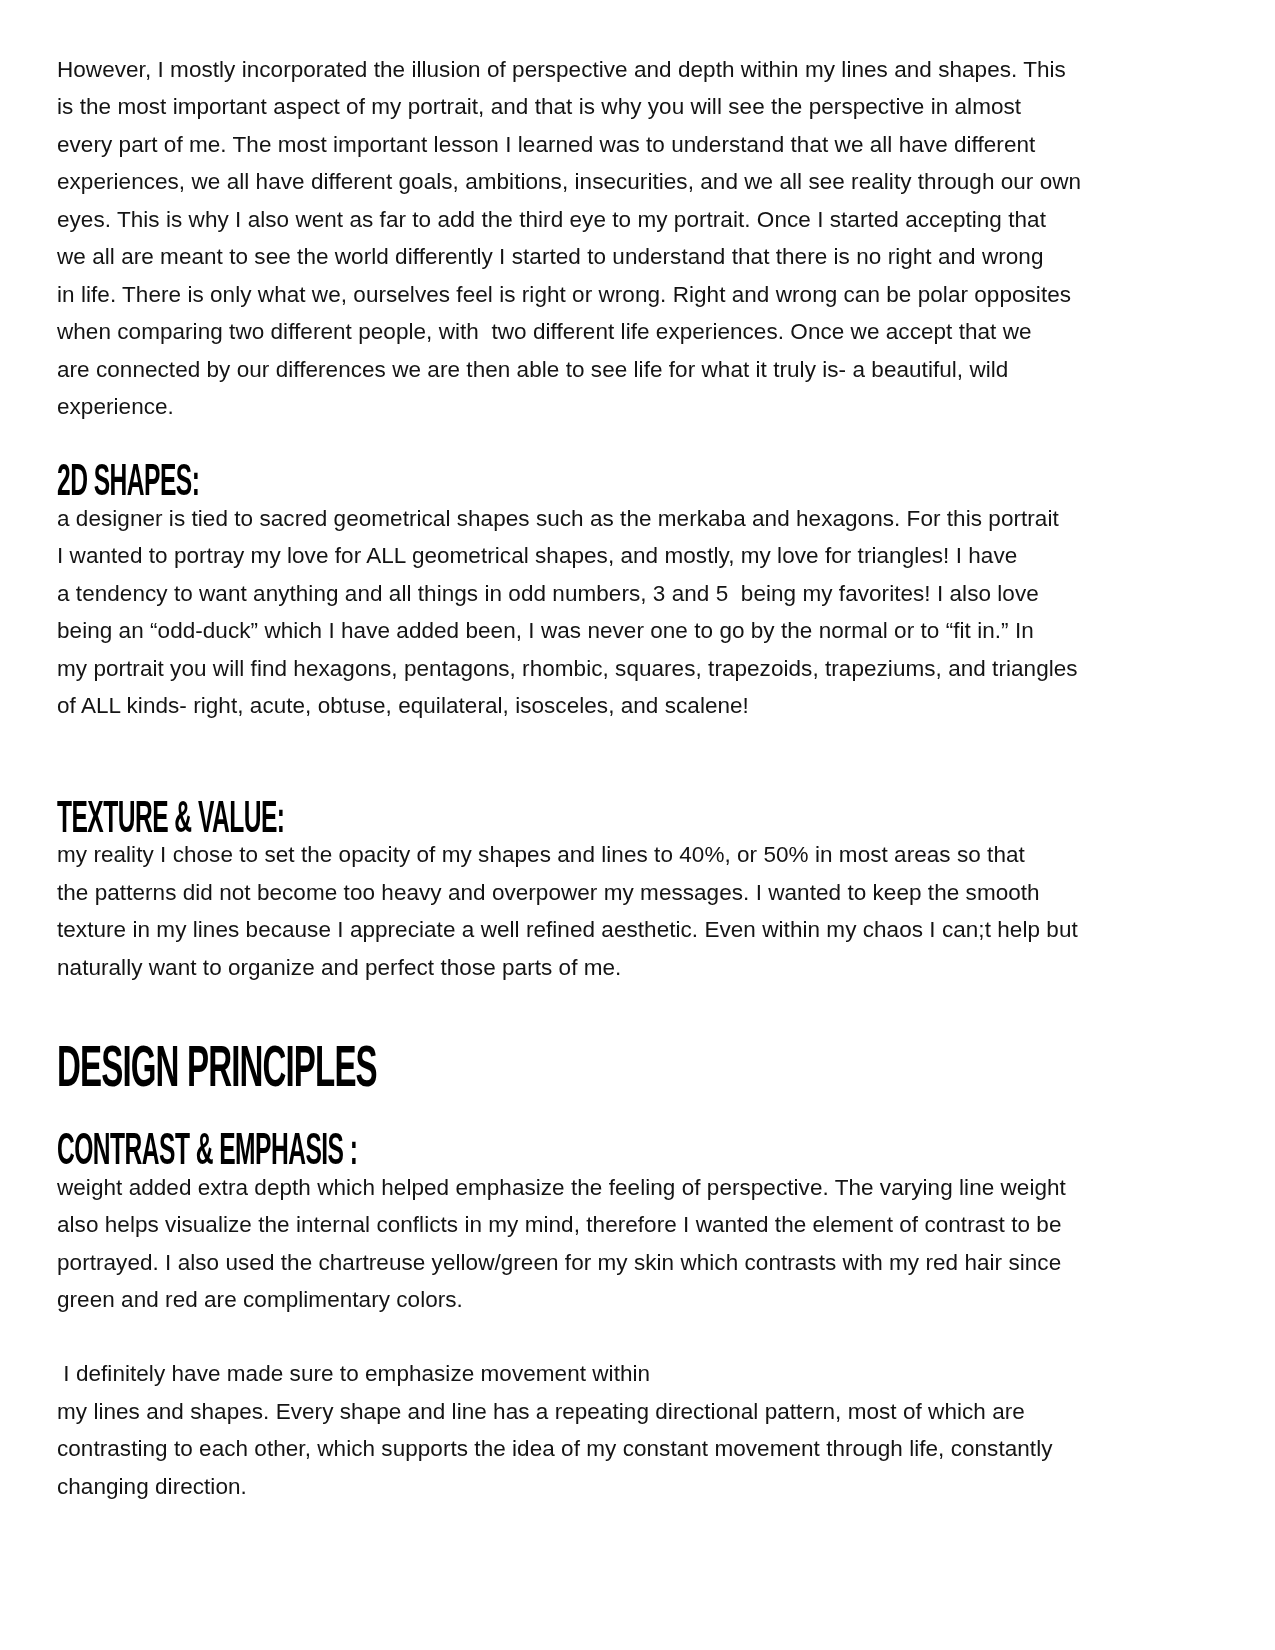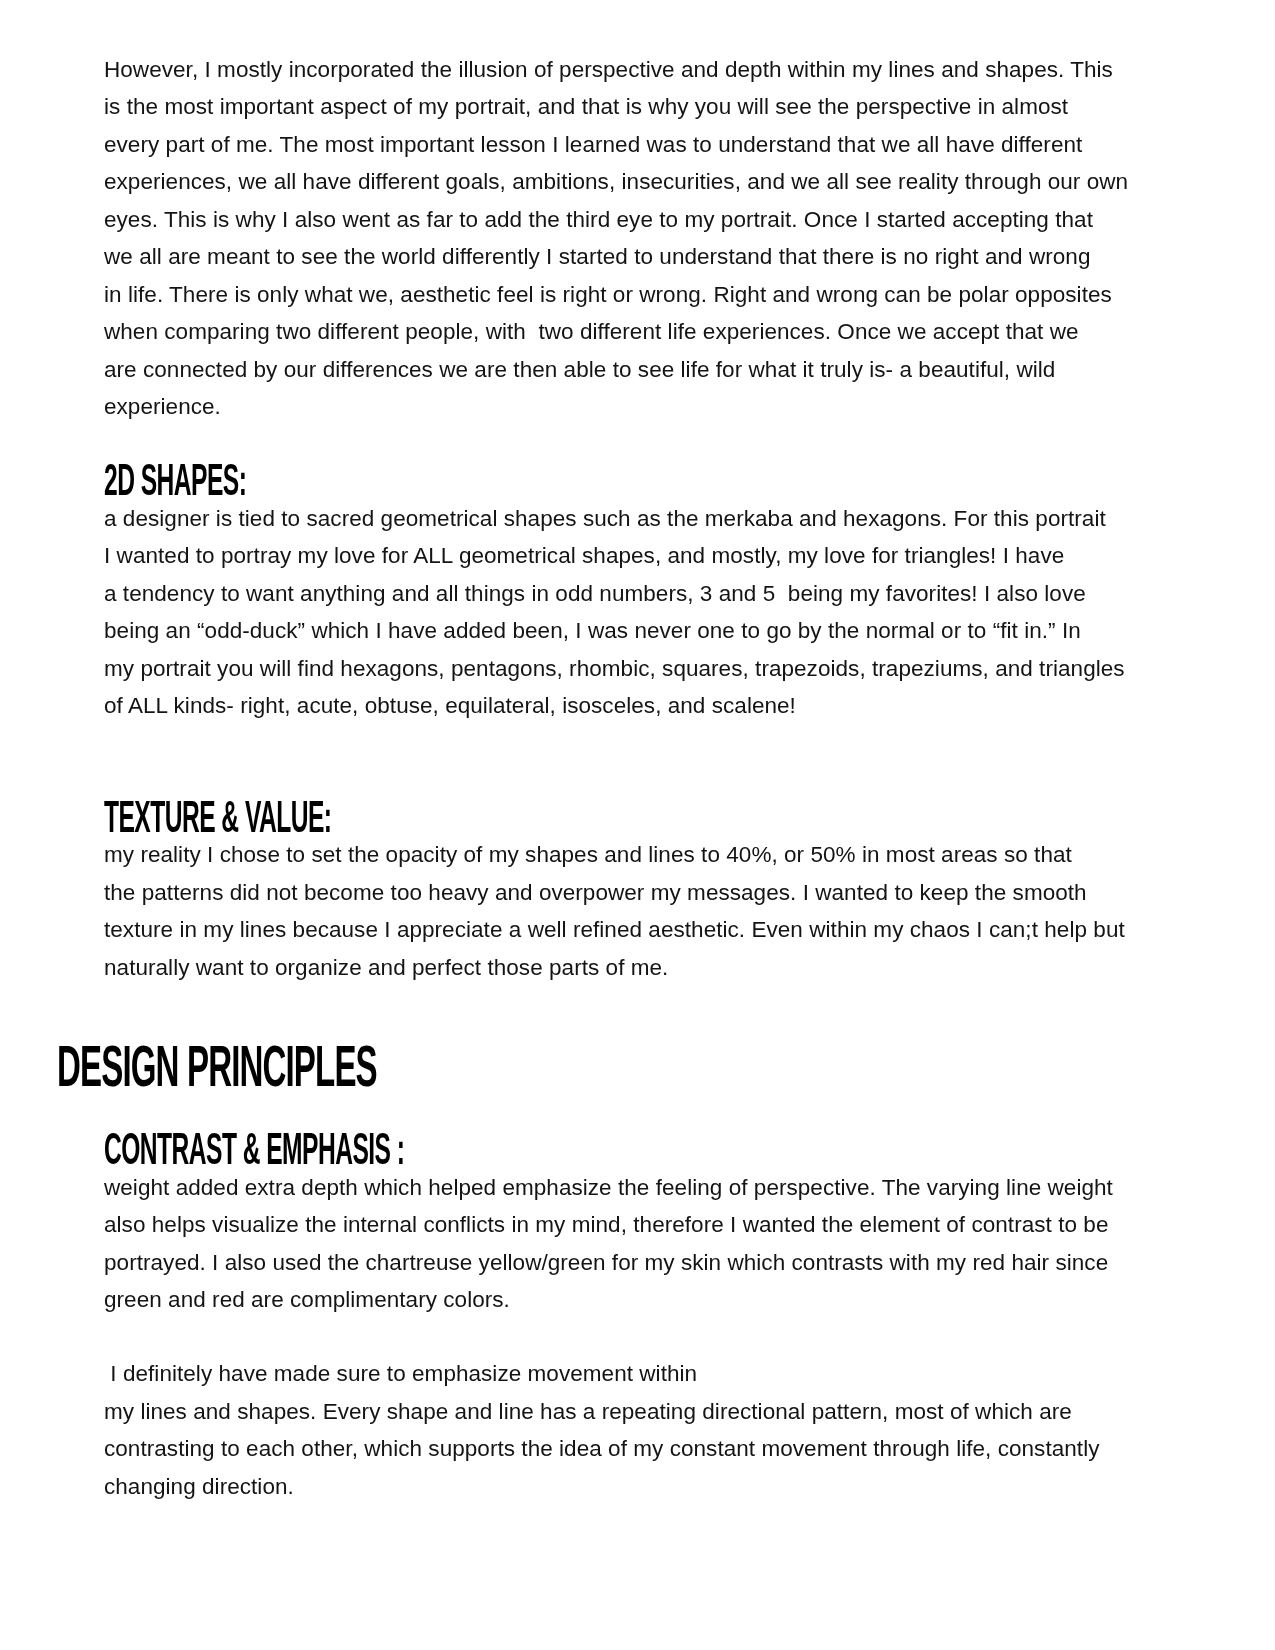--- a/index.html
+++ b/index.html
@@ -22,21 +22,20 @@
     }
     .line {
       position: absolute;
       left: 0;
       white-space: pre;
       font-family: "Liberation Sans", sans-serif;
       font-size: 22.5px;
       line-height: 30px;
       letter-spacing: 0.05px;
       color: #141414;
-      margin-left: 47px;
     }
     .hd {
       font-family: "Liberation Sans", sans-serif;
       font-weight: bold;
       display: inline-block;
       transform-origin: left bottom;
       color: #000;
       letter-spacing: -1px;
     }
     .hd-inline {
@@ -69,21 +68,21 @@
 
 <div class="page">
 
   <div>
     <div class="line" style="top:55px">However, I mostly incorporated the illusion of perspective and depth within my lines and shapes. This</div>
     <div class="line" style="top:92px">is the most important aspect of my portrait, and that is why you will see the perspective in almost</div>
     <div class="line" style="top:130px">every part of me. The most important lesson I learned was to understand that we all have different</div>
     <div class="line" style="top:167px">experiences, we all have different goals, ambitions, insecurities, and we all see reality through our own</div>
     <div class="line" style="top:205px">eyes. This is why I also went as far to add the third eye to my portrait. Once I started accepting that</div>
     <div class="line" style="top:242px">we all are meant to see the world differently I started to understand that there is no right and wrong</div>
-    <div class="line" style="top:280px">in life. There is only what we, aesthetic feel is right or wrong. Right and wrong can be polar opposites</div>
+    <div class="line" style="top:280px">in life. There is only what we, ourselves feel is right or wrong. Right and wrong can be polar opposites</div>
     <div class="line" style="top:317px">when comparing two different people, with  two different life experiences. Once we accept that we</div>
     <div class="line" style="top:355px">are connected by our differences we are then able to see life for what it truly is- a beautiful, wild</div>
     <div class="line" style="top:392px">experience.</div>
   </div>
 
   <div>
     <div class="line" style="top:466px; display:flex; align-items:baseline;">
       <span class="hd-wrap" style="width:128px; height:30px; position:relative;">
         <span class="hd hd-inline" style="position:absolute; left:0; bottom:-4px; white-space:pre;">2D SHAPES:</span>
       </span>

